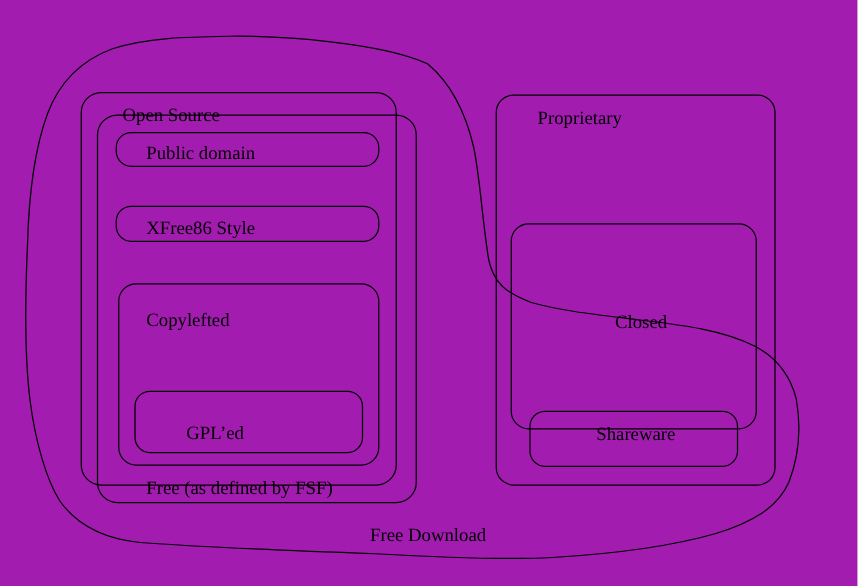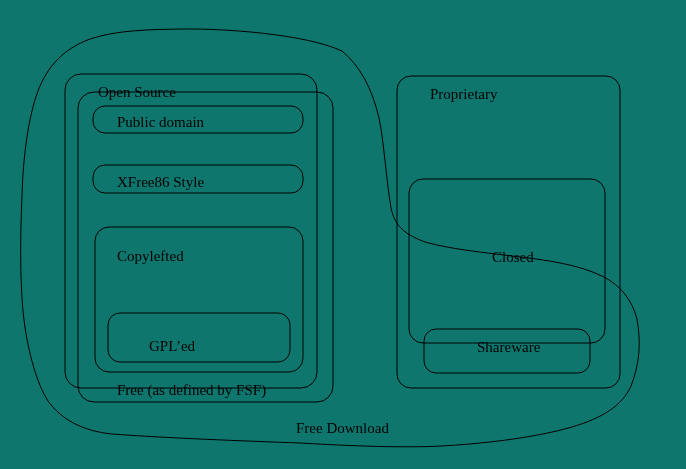--- a/index.html
+++ b/index.html
@@ -4,21 +4,21 @@
 <style>
   html, body {
     margin: 0;
     padding: 0;
     background: #ffffff;
   }
   .canvas {
     position: relative;
     width: 686px;
     height: 469px;
-    background: #0f766e;
+    background: #a21caf;
     overflow: hidden;
   }
   svg {
     display: block;
   }
   .box {
     fill: none;
     stroke: #000000;
     stroke-width: 1;
   }

